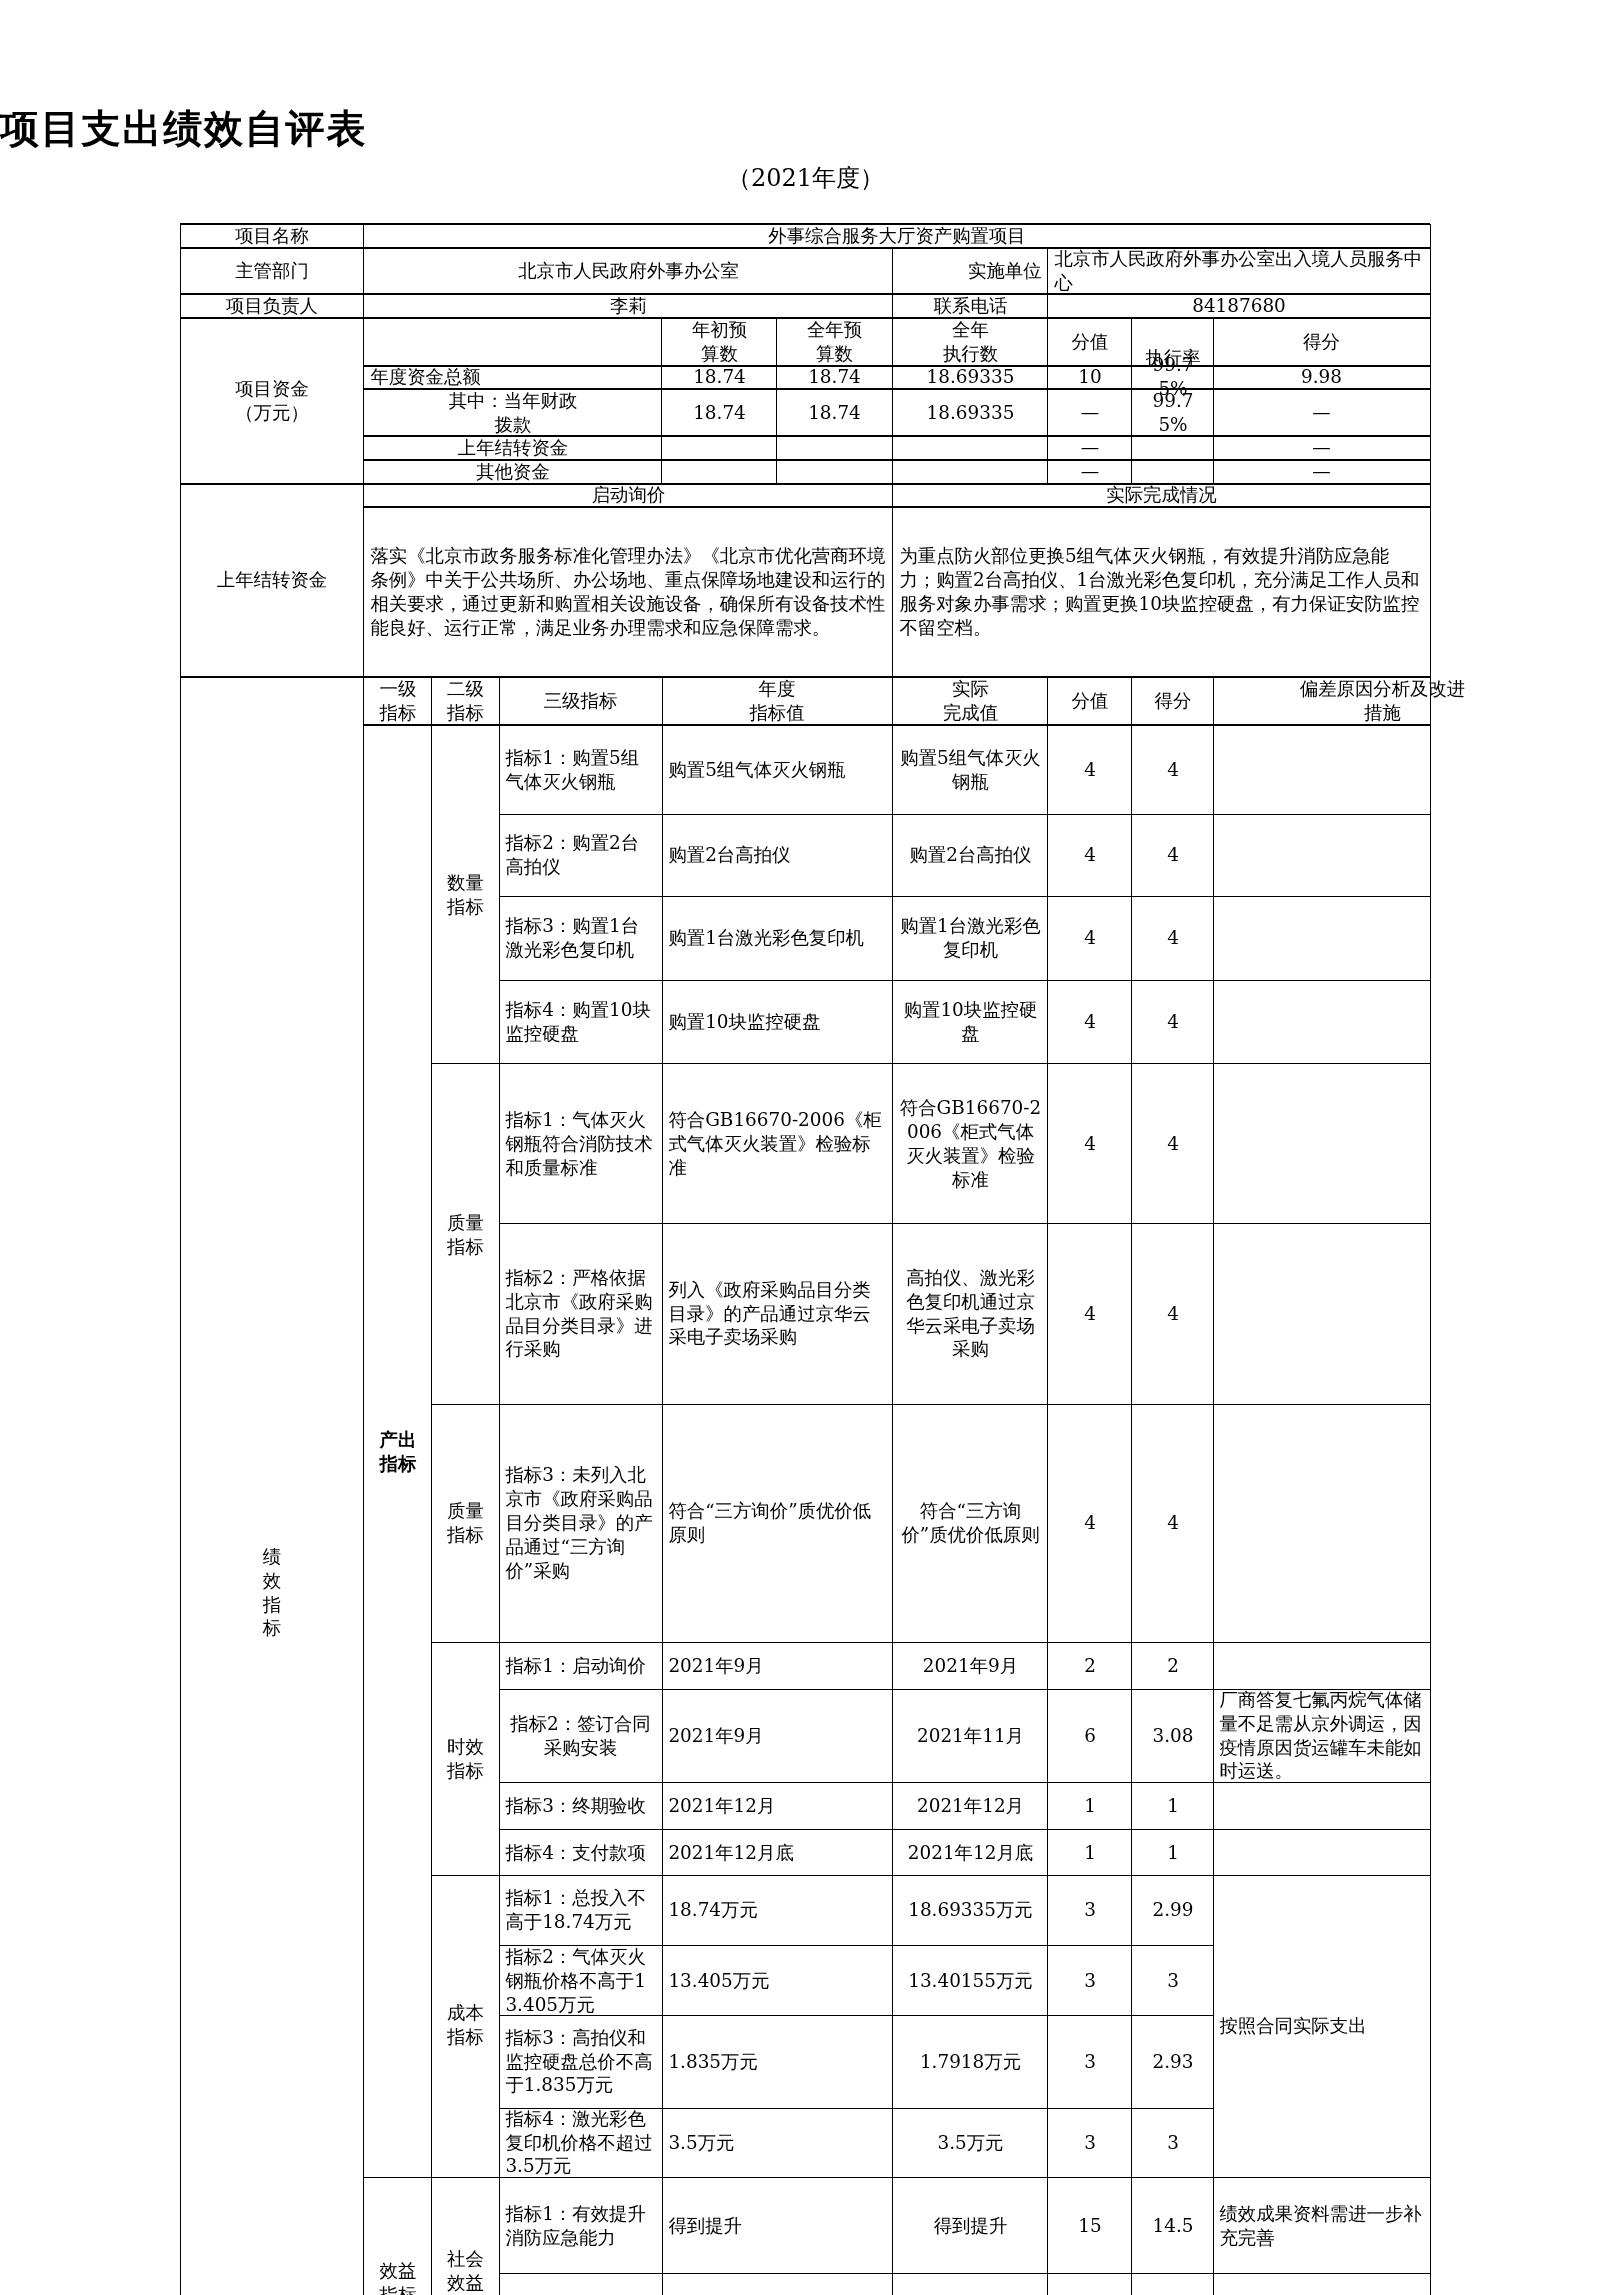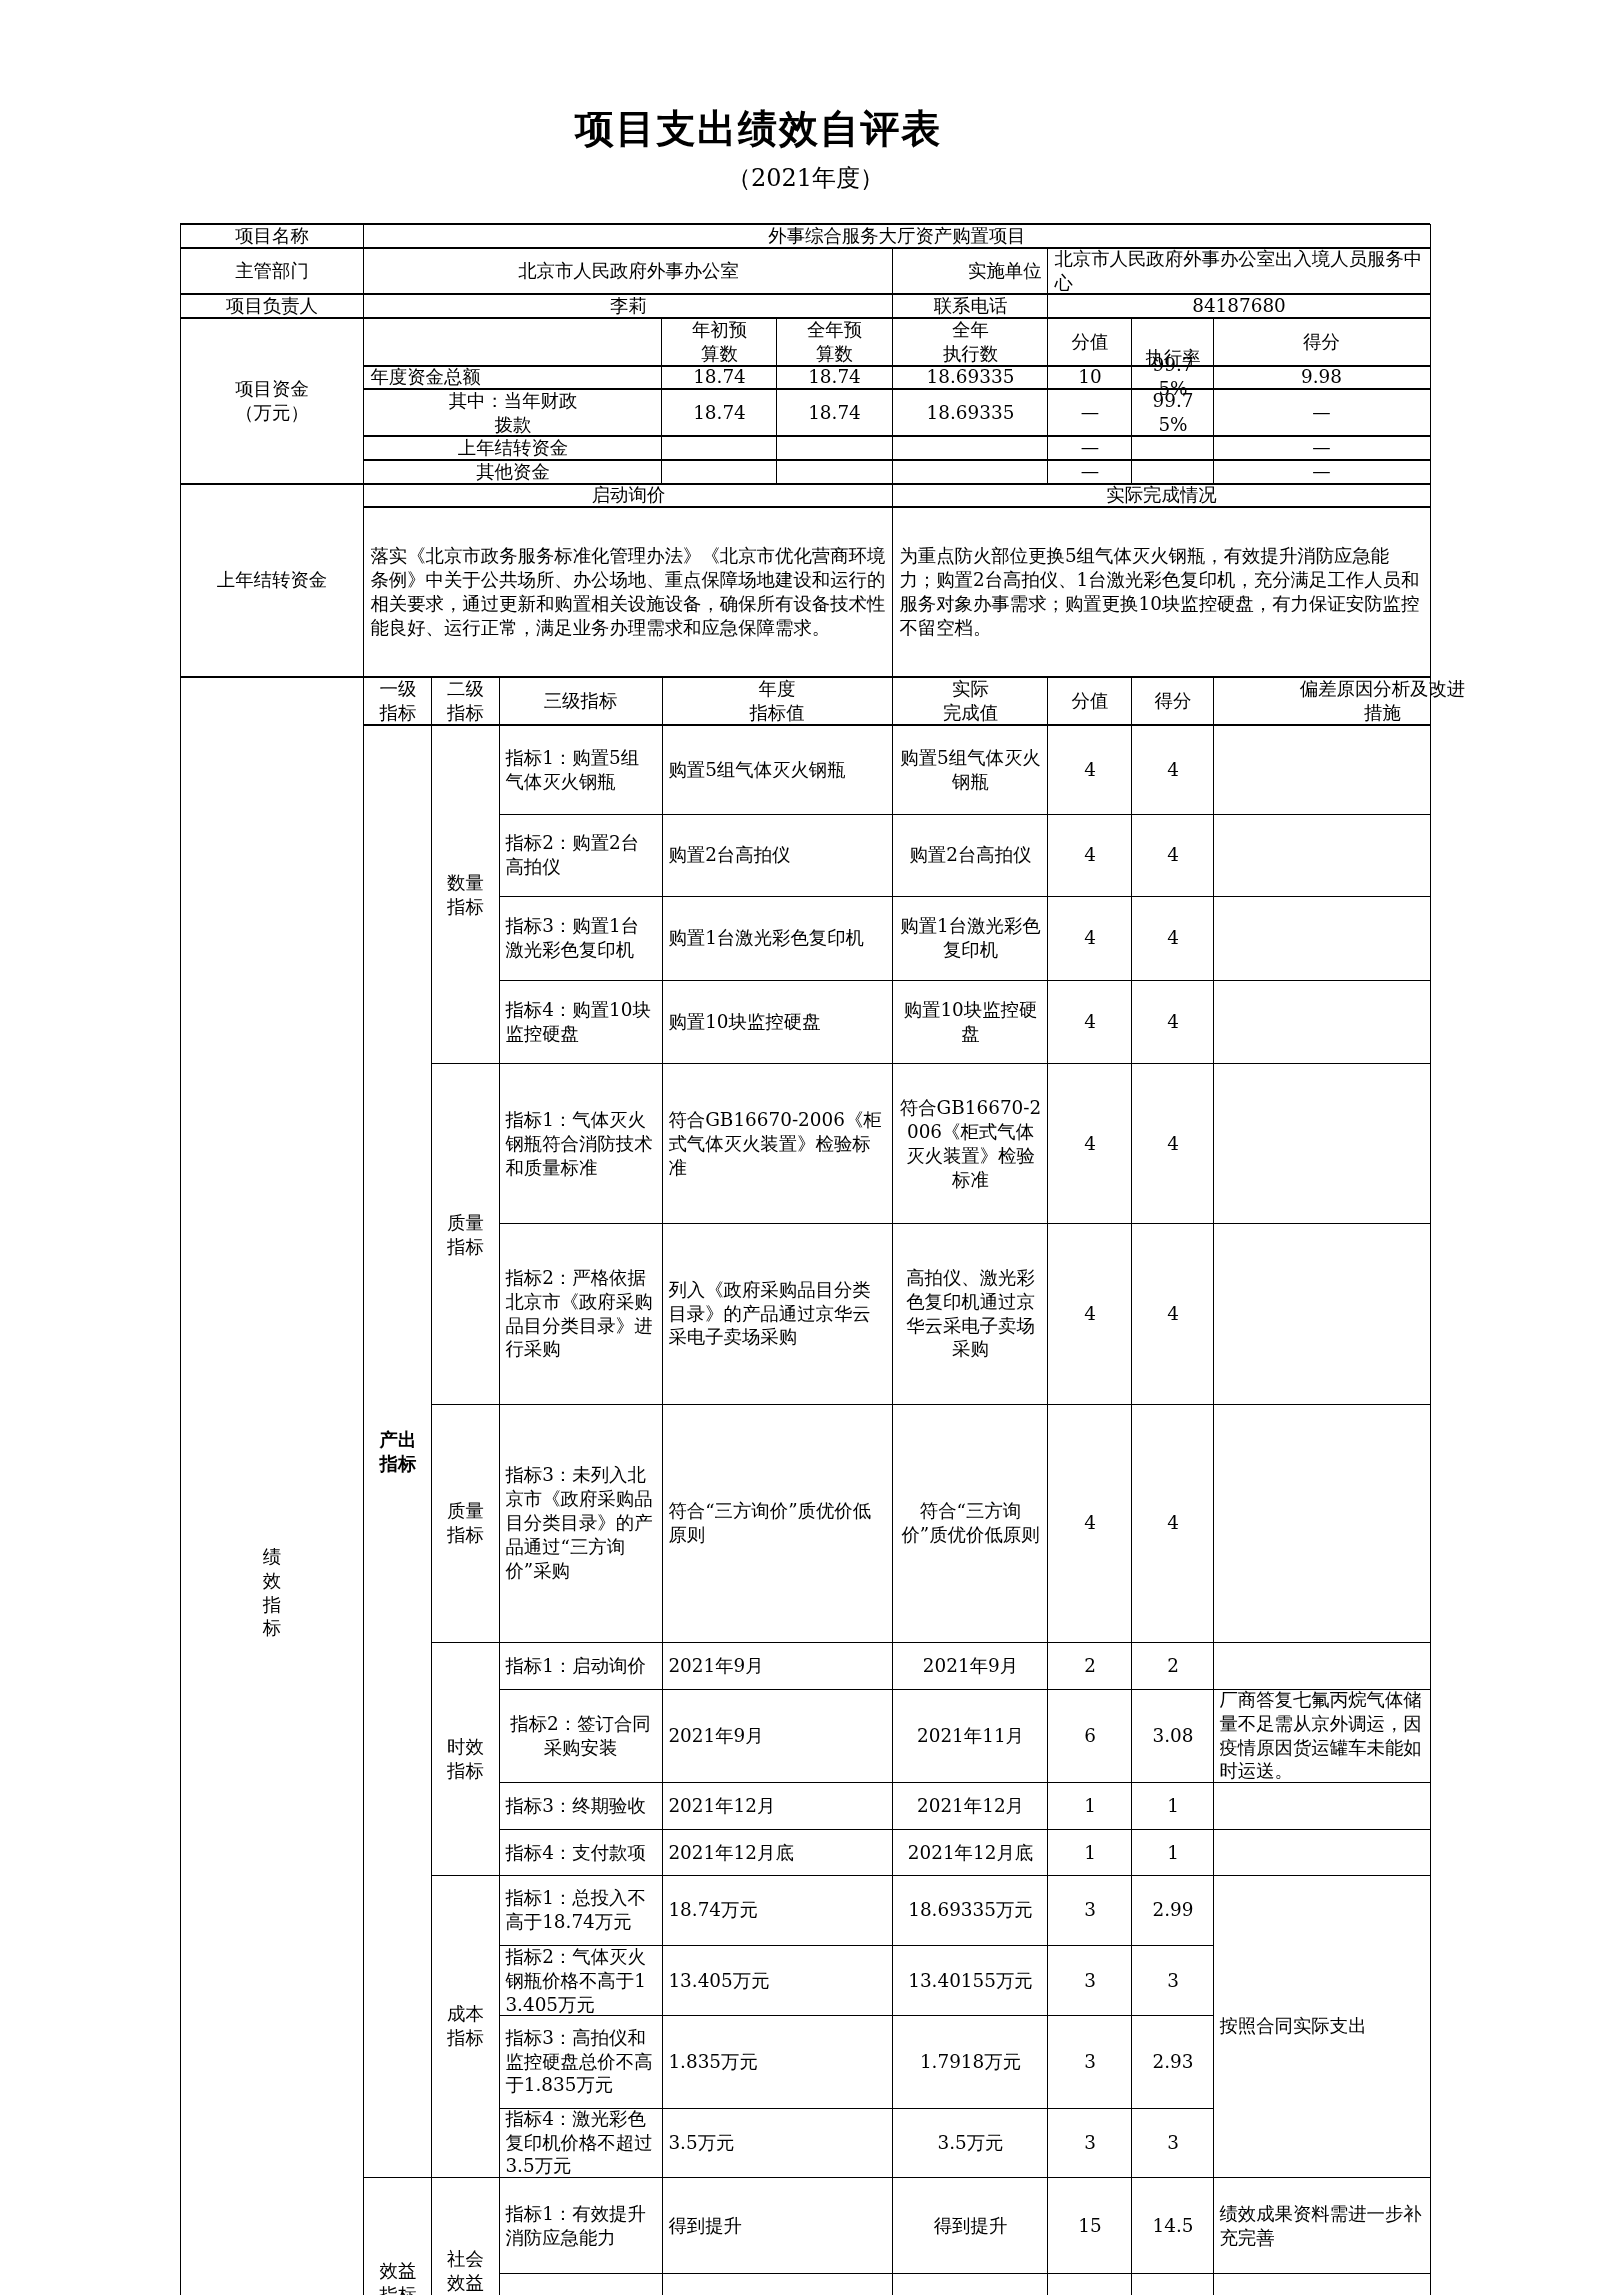--- a/index.html
+++ b/index.html
@@ -1,18 +1,18 @@
 <!DOCTYPE html>
 <html style="font-size:7.3px"><head>
 <meta charset="utf-8">
 <style>
   html,body{margin:0;padding:0;background:#fff;}
   body{width:1611px;height:2712px;position:relative;overflow:hidden;
        font-family:"DejaVu Serif","Liberation Serif",serif;color:#000;}
-  .title{position:absolute;left:0;width:1517px;top:109px;text-align:center;
+  .title{position:absolute;left:0;width:1517px;top:109px;
          font-size:39px;font-weight:bold;letter-spacing:1.8px;line-height:1;}
   .subtitle{position:absolute;left:0;width:1611px;top:166px;text-align:center;
          font-size:24px;line-height:1;}
   .tbl{position:absolute;left:0;top:0;}
   .c{position:absolute;box-sizing:border-box;display:flex;align-items:center;
      justify-content:center;text-align:center;font-size:18.4px;line-height:1.3;
      padding:1.8px 6.4px;word-break:break-all;}
   .c.l{justify-content:flex-start;text-align:left;}
   .c .t{display:block;white-space:pre-line;}
   .hl{position:absolute;background:#000;}
@@ -245,21 +245,21 @@
 指标</span>
     </div>
   <div class="c" style="left:432px;top:1404px;width:67px;height:238px;">
       <span class="t">质量
 指标</span>
     </div>
   <div class="c" style="left:432px;top:1642px;width:67px;height:233px;">
       <span class="t">时效
 指标</span>
     </div>
-  <div class="c" style="left:432px;top:1875px;width:67px;height:302px;">
+  <div class="c" style="left:432px;top:1875px;width:67px;height:302px;font-family:Liberation Serif, serif;">
       <span class="t">成本
 指标</span>
     </div>
   <div class="c" style="left:432px;top:2178px;width:67px;height:209px;">
       <span class="t">社会
 效益
 指标</span>
     </div>
 
   <div id="rows-container">

